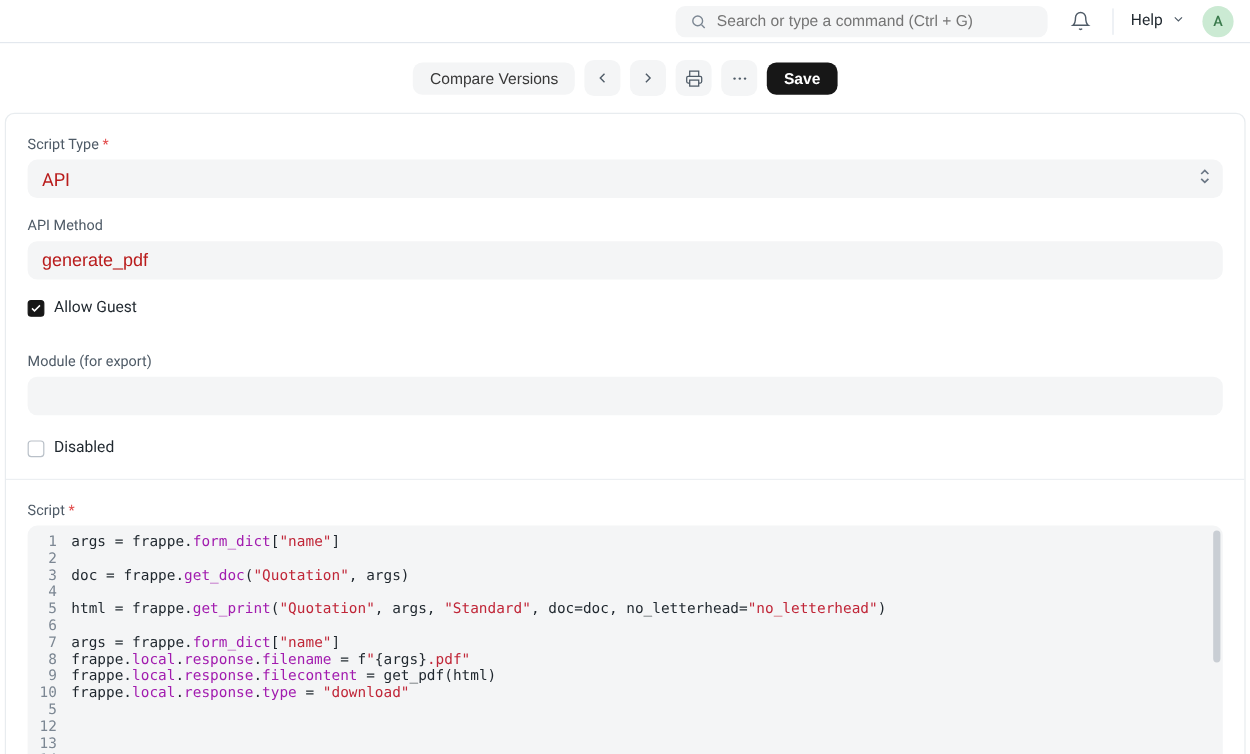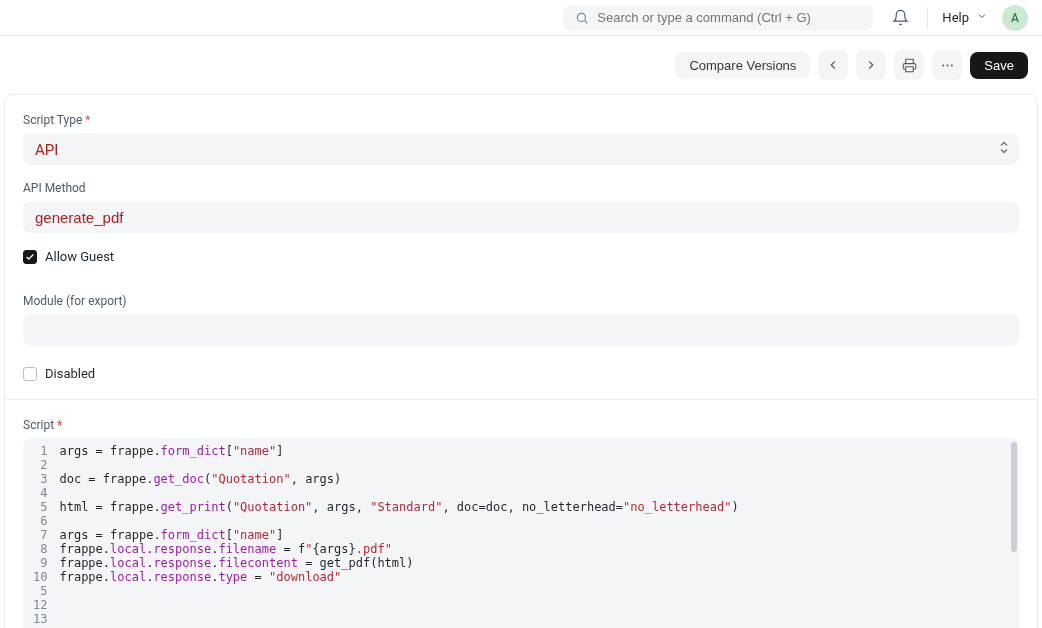--- a/index.html
+++ b/index.html
@@ -7,25 +7,25 @@
 
   .topbar { display: flex; align-items: center; justify-content: flex-end; gap: 14px; padding: 16px 14px; border-bottom: 1px solid #e3e8ee; height: 36px; }
   .searchbox { display: flex; align-items: center; background: #f4f5f6; border-radius: 8px; padding: 4px 12px; width: 310px; height: 26px; }
   .searchbox svg { width: 14px; height: 14px; stroke: #7c8793; margin-right: 8px; }
   .searchbox input { border: none; background: transparent; outline: none; flex: 1; font-size: 13px; color: #7c8793; }
   .icon-btn { width: 26px; height: 26px; display: flex; align-items: center; justify-content: center; cursor: pointer; }
   .divider-v { width: 1px; height: 22px; background: #e3e8ee; }
   .help { display: flex; align-items: flex-start; gap: 7px; cursor: pointer; font-size: 13px; }
   .avatar { width: 26px; height: 26px; border-radius: 50%; background: #cbead3; color: #3a7a4c; display: flex; align-items: center; justify-content: center; font-weight: 500; font-size: 12px; }
 
-  .actionbar { display: flex; align-items: center; justify-content: flex-end; gap: 8px; padding: 14px 14px; }
+  .actionbar { display: flex; align-items: center; justify-content: center; gap: 8px; padding: 14px 14px; }
   .btn { border: none; border-radius: 8px; padding: 6px 14px; font-size: 13px; cursor: pointer; display: flex; align-items: center; justify-content: center; }
   .btn-default { background: #f4f5f6; color: #383838; }
   .btn-icon { background: #f4f5f6; width: 30px; height: 30px; padding: 0; }
-  .btn-primary { background: #171717; color: #fff; font-weight: 400; }
+  .btn-primary { background: #171717; color: #fff; font-weight: 700; }
 
   .form { border: 1px solid #e8ecef; border-radius: 8px; margin: 0 4px; }
   .section { padding: 18px; display: flex; gap: 30px; flex-direction: column; }
   .col { flex: 1; display: flex; flex-direction: column; gap: 16px; }
   .field-label { font-size: 12px; color: #4f5b67; margin-bottom: 6px; display: block; }
   .req { color: #e24c4c; }
   .control { position: relative; }
   .select, .text-input { width: 100%; background: #f4f5f6; border: none; border-radius: 8px; padding: 8px 12px; font-size: 15px; color: #b91c1c; height: 32px; }
   .updown { position: absolute; right: 10px; top: 50%; transform: translateY(-50%); pointer-events: none; color: #6b7785; }
   .checkbox-row { display: flex; align-items: center; gap: 8px; text-align: center; }

